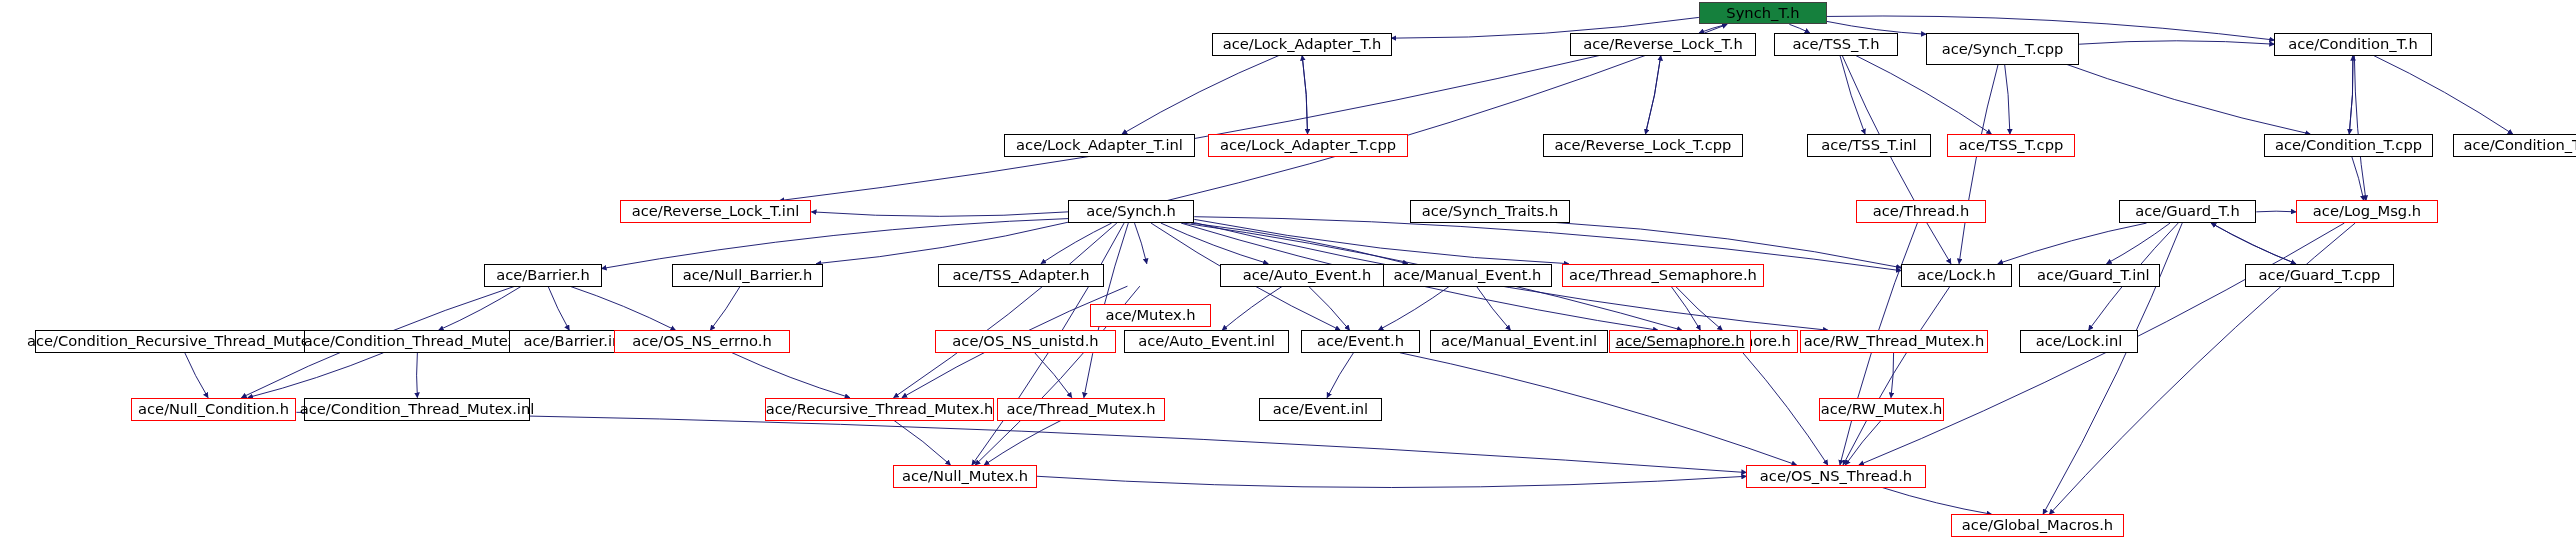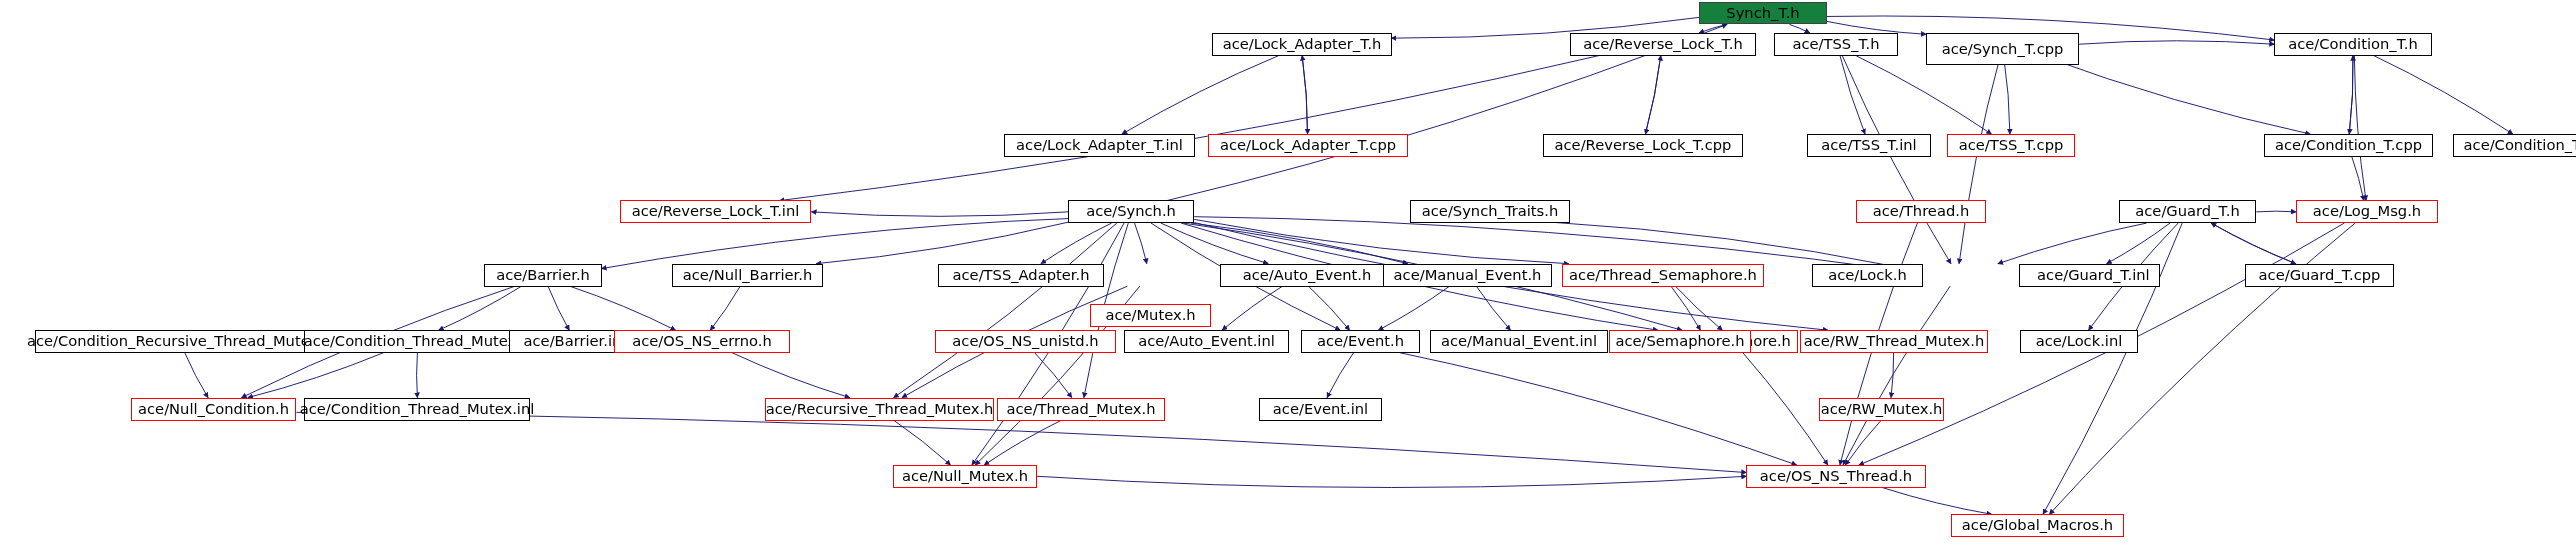--- a/index.html
+++ b/index.html
@@ -198,21 +198,21 @@
       </div>
       <div class="node" style="left: 1220px; top: 264px; width: 174px; height: 22.5px;">
         <span>ace/Auto_Event.h</span>
       </div>
       <div class="node" style="left: 1383px; top: 264px; width: 169px; height: 22.5px;">
         <span>ace/Manual_Event.h</span>
       </div>
       <div class="node red" style="left: 1562px; top: 264px; width: 202px; height: 22.5px;">
         <span>ace/Thread_Semaphore.h</span>
       </div>
-      <div class="node" style="left: 1812px; top: 264px; width: 111px; height: 22.5px;">
+      <div class="node" style="left: 1901px; top: 264px; width: 111px; height: 22.5px;">
         <span>ace/Lock.h</span>
       </div>
       <div class="node" style="left: 2019px; top: 264px; width: 141px; height: 22.5px; padding-left: 13px;">
         <span>ace/Guard_T.inl</span>
       </div>
       <div class="node" style="left: 2245px; top: 264px; width: 149px; height: 22.5px;">
         <span>ace/Guard_T.cpp</span>
       </div>
       <div class="node" style="left: 35px; top: 330px; width: 289px; height: 22.5px;">
         <span>ace/Condition_Recursive_Thread_Mutex.h</span>
@@ -234,21 +234,21 @@
       </div>
       <div class="node" style="left: 1301px; top: 330px; width: 119px; height: 22.5px;">
         <span>ace/Event.h</span>
       </div>
       <div class="node" style="left: 1430px; top: 330px; width: 178px; height: 22.5px;">
         <span>ace/Manual_Event.inl</span>
       </div>
       <div class="node red" style="left: 1619px; top: 330px; width: 179px; height: 22.5px;">
         <span>ace/Null_Semaphore.h</span>
       </div>
-      <div class="node red" style="left: 1609px; top: 330px; width: 142px; height: 22.5px;">
+      <div class="node red" style="left: 1609px; top: 330px; width: 142px; height: 22.5px; text-decoration: underline;">
         <span>ace/Semaphore.h</span>
       </div>
       <div class="node red" style="left: 1800px; top: 330px; width: 188px; height: 22.5px;">
         <span>ace/RW_Thread_Mutex.h</span>
       </div>
       <div class="node" style="left: 2020px; top: 330px; width: 118px; height: 22.5px;">
         <span>ace/Lock.inl</span>
       </div>
       <div class="node red" style="left: 765px; top: 398px; width: 229px; height: 22.5px;">
         <span>ace/Recursive_Thread_Mutex.h</span>

